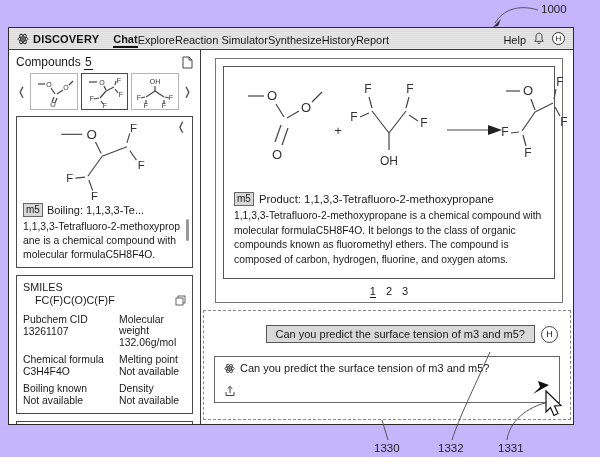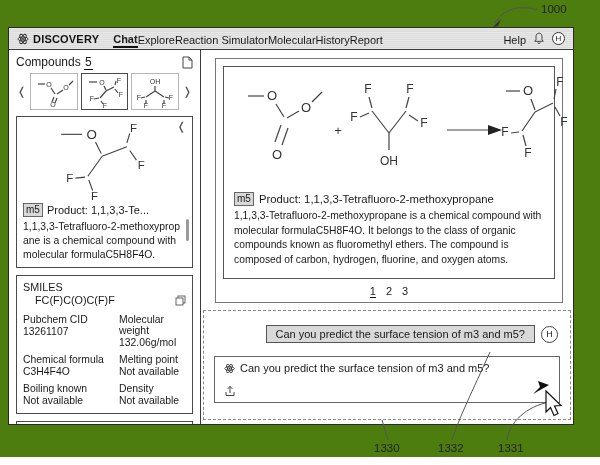--- a/index.html
+++ b/index.html
@@ -2,21 +2,21 @@
 <html style="--window_border: #2a2a2a; --bar_bg: #dbdbdb; --bubble_bg: #d9d9d9; --badge_bg: #d8d8d8;"><head>
 <meta charset="utf-8">
 <style>
   :root{
     --window_border:#2a2a2a; --bar_bg:#dbdbdb; --bubble_bg:#d9d9d9;
     --badge_bg:#d8d8d8; --line:#4a4a4a; --ink:#1a1a1a;
   }
   *{box-sizing:border-box; margin:0; padding:0;}
   html,body{background:#fff;}
   body{font-family:"Liberation Sans","DejaVu Sans",sans-serif; color:var(--ink);}
-  #page{position:relative; width:600px; height:457px; background:#4d7c0f; overflow:hidden;}
+  #page{position:relative; width:600px; height:457px; background:#c4b5fd; overflow:hidden;}
 
   
   .fig-label{position:absolute; font-size:11.5px; color:#222; z-index:60;}
   #lbl1000{top:3px; left:541px;}
   #lbl1330{top:442px; left:374px;}
   #lbl1332{top:442px; left:438px;}
   #lbl1331{top:442px; left:498px;}
   #overlay{position:absolute; inset:0; z-index:55; pointer-events:none;}
 
   
@@ -106,21 +106,21 @@
           <ellipse cx="6" cy="6" rx="5.2" ry="2" fill="none" stroke="#333" stroke-width="0.9" transform="rotate(60 6 6)"></ellipse>
           <ellipse cx="6" cy="6" rx="5.2" ry="2" fill="none" stroke="#333" stroke-width="0.9" transform="rotate(-60 6 6)"></ellipse>
           <circle cx="6" cy="6" r="1" fill="#333"></circle>
         </svg>
         <span class="app-name">DISCOVERY</span>
       </div>
       <div class="tabs">
         <span class="tab active">Chat</span>
         <span class="tab">Explore</span>
         <span class="tab">Reaction Simulator</span>
-        <span class="tab">Molecular</span>
+        <span class="tab">Synthesize</span>
         <span class="tab">History</span>
         <span class="tab">Report</span>
       </div>
       <div class="topbar-right">
         <span class="tab">Help</span>
         <svg width="12" height="13" viewBox="0 0 12 13">
           <path d="M6,1.2 C3.9,1.2 3,2.8 3,4.6 L3,7.6 L1.8,9.3 L10.2,9.3 L9,7.6 L9,4.6 C9,2.8 8.1,1.2 6,1.2 Z" fill="none" stroke="#333" stroke-width="0.9"></path>
           <path d="M4.9,10.4 a1.1,1.1 0 0 0 2.2,0" fill="none" stroke="#333" stroke-width="0.9"></path>
         </svg>
         <div class="avatar-circle">H</div>
@@ -204,21 +204,21 @@
             <line class="bond" x1="106" y1="31" x2="113" y2="41"></line>
             <text class="atom-letter" x="118" y="50" font-size="12" text-anchor="middle">F</text>
             <line class="bond" x1="77" y1="37" x2="62" y2="58"></line>
             <text class="atom-letter" x="43" y="64" font-size="12" text-anchor="middle">F</text>
             <line class="bond" x1="49" y1="60" x2="59" y2="59"></line>
             <line class="bond" x1="63" y1="62" x2="67" y2="73"></line>
             <text class="atom-letter" x="69" y="83" font-size="12" text-anchor="middle">F</text>
           </svg>
           <div class="title-row">
             <span class="badge">m5</span>
-            <span>Product: 1,1,3,3-Te...</span>
+            <span>Boiling: 1,1,3,3-Te...</span>
           </div>
           <div class="sb-desc">1,1,3,3-Tetrafluoro-2-methoxypropane is a chemical compound with molecular formulaC5H8F4O.</div>
           <div class="scroll-thumb"></div>
         </div>
 
         <div class="card" id="smiles-card">
           <div class="smiles-label">SMILES</div>
           <div class="smiles-value">FC(F)C(O)C(F)F</div>
           <svg class="copy-btn" width="11" height="11" viewBox="0 0 11 11">
             <rect x="3" y="1" width="7" height="7" fill="#fff" stroke="#555" stroke-width="0.9"></rect>

